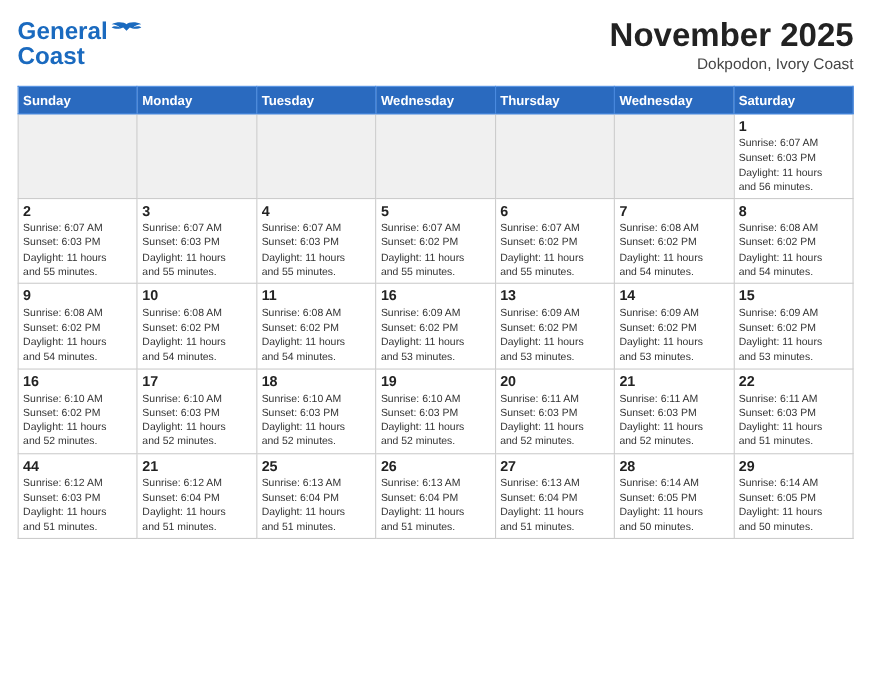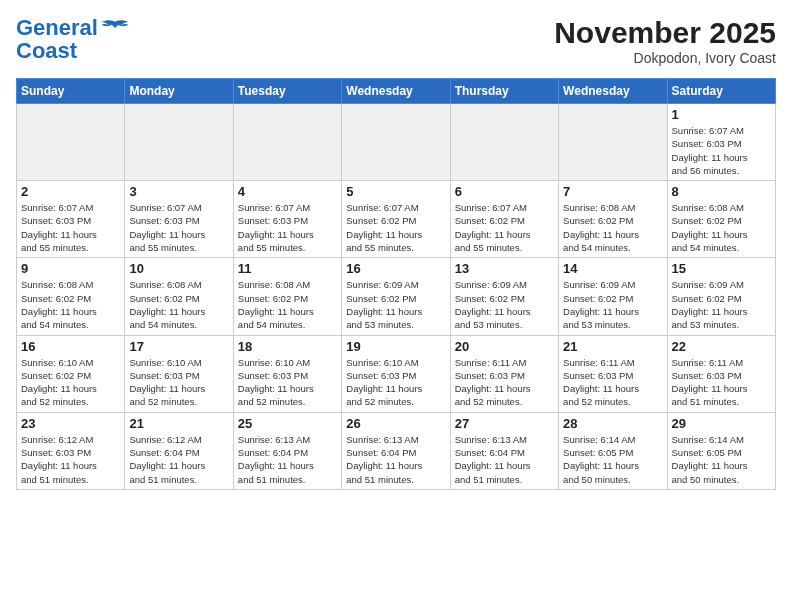--- a/index.html
+++ b/index.html
@@ -286,21 +286,21 @@
         <td>
           <span class="day-number">22</span>
           <div class="day-info" style="white-space: pre-line;">Sunrise: 6:11 AM
 Sunset: 6:03 PM
 Daylight: 11 hours
 and 51 minutes.</div>
         </td>
       </tr>
       <tr>
         <td>
-          <span class="day-number">23</span>
+          <span class="day-number">44</span>
           <div class="day-info" style="white-space: pre-line;">Sunrise: 6:12 AM
 Sunset: 6:03 PM
 Daylight: 11 hours
 and 51 minutes.</div>
         </td>
         <td>
           <span class="day-number">21</span>
           <div class="day-info" style="white-space: pre-line;">Sunrise: 6:12 AM
 Sunset: 6:04 PM
 Daylight: 11 hours

